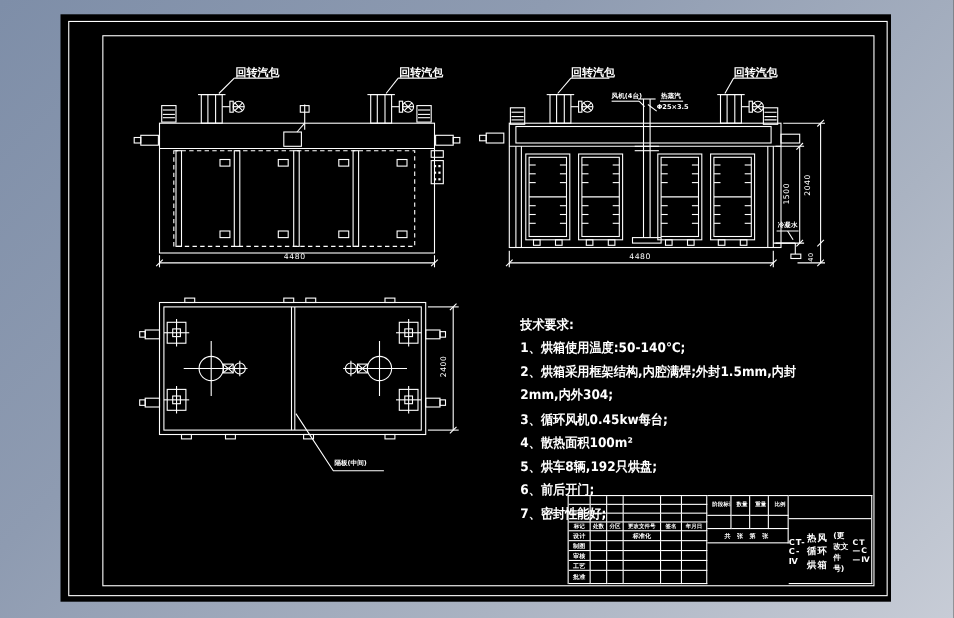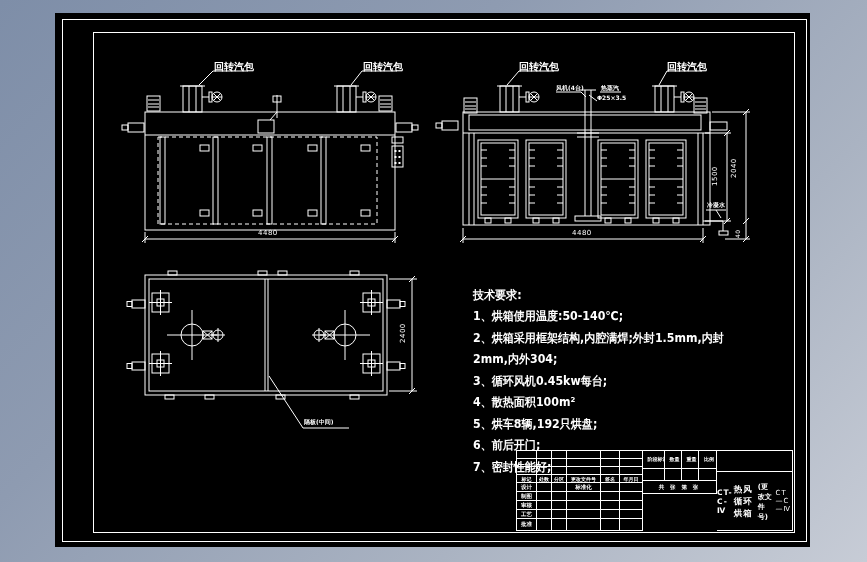--- a/index.html
+++ b/index.html
@@ -37,21 +37,21 @@
   .tb-stage .tb-c span{display:block;word-break:break-all;text-align:center;line-height:1.15;}
   .tb-empty{height:12px;display:flex;}
   .tb-sheet{height:13px;border-right:1px solid #fff;border-bottom:1px solid #fff;
     display:flex;align-items:center;justify-content:center;font-size:5.5px;font-weight:bold;letter-spacing:2px;}
   .tb-right{position:absolute;left:201px;top:0;width:76px;height:81px;border-top:1px solid #fff;border-right:1px solid #fff;border-bottom:1px solid #fff;}
   .tb-rtop{height:21px;border-bottom:1px solid #fff;}
   .tb-name{height:59px;display:flex;flex-direction:row;align-items:center;justify-content:center;gap:1px;}
   .tb-model{font-size:7.5px;font-weight:bold;letter-spacing:1px;}
   .tb-prod{font-size:8.5px;font-weight:bold;letter-spacing:1px;}
   .tb-var{font-size:7px;font-weight:bold;}
-  .tb-model2{font-size:7px;font-weight:normal;letter-spacing:1px;margin-top:-2px;}
+  .tb-model2{font-size:7px;font-weight:bold;letter-spacing:1px;margin-top:-2px;}
 </style>
 </head>
 <body>
 
 <div class="screen">
   <div class="canvas"></div>
   <div class="frame frame-outer"></div>
   <div class="frame frame-inner"></div>
 
   <svg class="draw" xmlns="http://www.w3.org/2000/svg">

